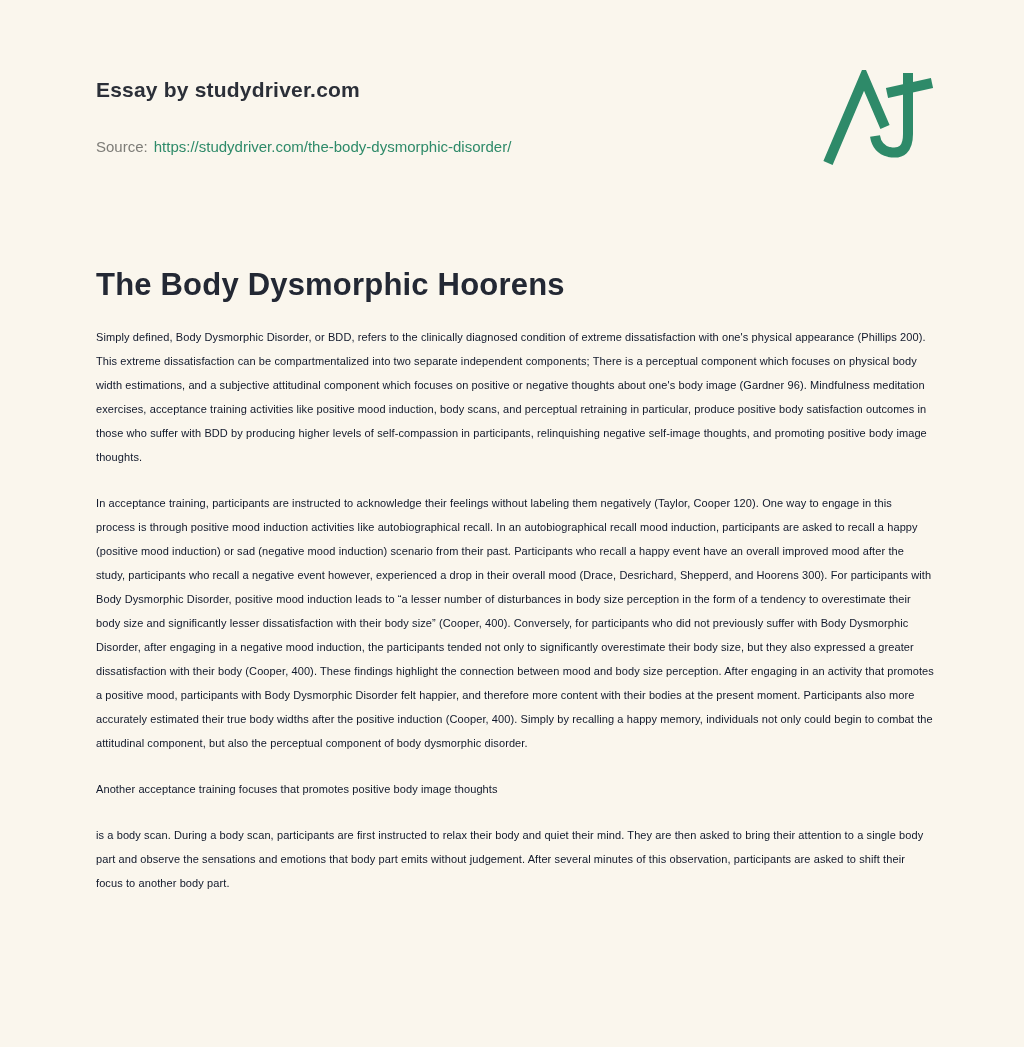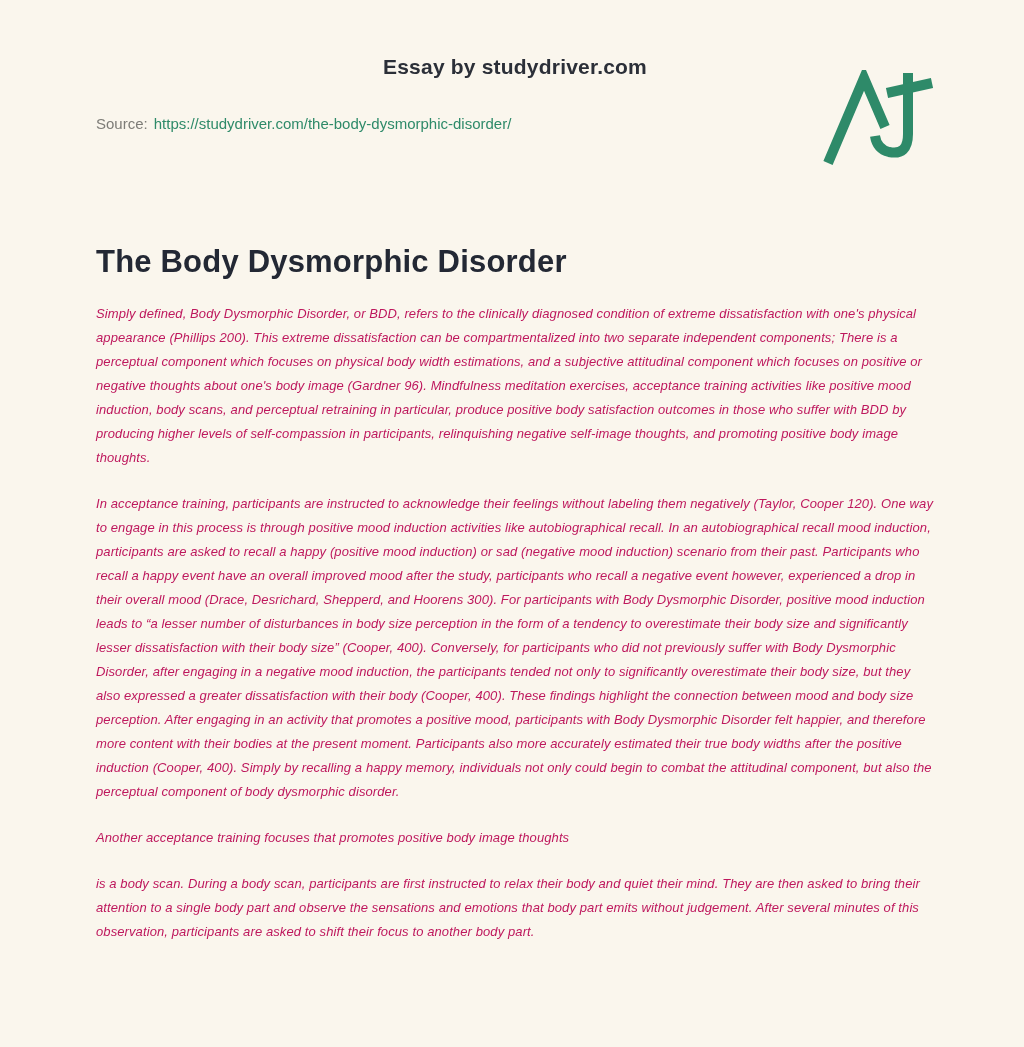--- a/index.html
+++ b/index.html
@@ -11,26 +11,25 @@
     overflow: hidden;
     font-family: "Liberation Sans", "DejaVu Sans", sans-serif;
   }
   .page {
     position: relative;
     width: 1024px;
     height: 1047px;
     padding: 0 90px 0 96px;
   }
   .byline {
-    padding-top: 55px;
+    padding-top: 78px;
     font-size: 21px;
     font-weight: 700;
     letter-spacing: 0.2px;
     color: #2B2F38;
-    text-align: center;
   }
   .source-line {
     margin-top: 36px;
     font-size: 15px;
     color: #7D7C77;
   }
   .source-label { margin-right: 6px; }
   .source-url {
     color: #2E8A69;
     text-decoration: none;
@@ -47,25 +46,24 @@
   h1.title {
     margin: 112px 0 0 0;
     font-size: 31px;
     font-weight: 600;
     letter-spacing: 0.2px;
     color: #232834;
   }
   .para {
     margin: 22px 0 0 0;
     max-width: 840px;
-    font-size: 13px;
+    font-size: 11px;
     line-height: 24px;
     letter-spacing: 0.1px;
-    color: #be185d;
-    font-style: italic;
+    color: #0f172a;
   }
   .para + .para { }
 </style>
 </head>
 <body>
 
 <div class="page">
 
   <div class="byline">Essay by studydriver.com</div>
 
@@ -79,20 +77,20 @@
 
         <path d="M6 93 L42 8 L63 57"></path>
 
         <path d="M86 3 L86 64 Q86 86 67 82 Q55 79 53 66"></path>
 
         <path d="M65 23 L110 13"></path>
       </g>
     </svg>
   </div>
 
-  <h1 class="title">The Body Dysmorphic Disorder</h1>
+  <h1 class="title">The Body Dysmorphic Hoorens</h1>
 
   <p class="para">Simply defined, Body Dysmorphic Disorder, or BDD, refers to the clinically diagnosed condition of extreme dissatisfaction with one's physical appearance (Phillips 200). This extreme dissatisfaction can be compartmentalized into two separate independent components; There is a perceptual component which focuses on physical body width estimations, and a subjective attitudinal component which focuses on positive or negative thoughts about one's body image (Gardner 96). Mindfulness meditation exercises, acceptance training activities like positive mood induction, body scans, and perceptual retraining in particular, produce positive body satisfaction outcomes in those who suffer with BDD by producing higher levels of self-compassion in participants, relinquishing negative self-image thoughts, and promoting positive body image thoughts.</p>
   <p class="para">In acceptance training, participants are instructed to acknowledge their feelings without labeling them negatively (Taylor, Cooper 120). One way to engage in this process is through positive mood induction activities like autobiographical recall. In an autobiographical recall mood induction, participants are asked to recall a happy (positive mood induction) or sad (negative mood induction) scenario from their past. Participants who recall a happy event have an overall improved mood after the study, participants who recall a negative event however, experienced a drop in their overall mood (Drace, Desrichard, Shepperd, and Hoorens 300). For participants with Body Dysmorphic Disorder, positive mood induction leads to “a lesser number of disturbances in body size perception in the form of a tendency to overestimate their body size and significantly lesser dissatisfaction with their body size” (Cooper, 400). Conversely, for participants who did not previously suffer with Body Dysmorphic Disorder, after engaging in a negative mood induction, the participants tended not only to significantly overestimate their body size, but they also expressed a greater dissatisfaction with their body (Cooper, 400). These findings highlight the connection between mood and body size perception. After engaging in an activity that promotes a positive mood, participants with Body Dysmorphic Disorder felt happier, and therefore more content with their bodies at the present moment. Participants also more accurately estimated their true body widths after the positive induction (Cooper, 400). Simply by recalling a happy memory, individuals not only could begin to combat the attitudinal component, but also the perceptual component of body dysmorphic disorder.</p>
   <p class="para">Another acceptance training focuses that promotes positive body image thoughts</p>
   <p class="para">is a body scan. During a body scan, participants are first instructed to relax their body and quiet their mind. They are then asked to bring their attention to a single body part and observe the sensations and emotions that body part emits without judgement. After several minutes of this observation, participants are asked to shift their focus to another body part.</p>
 
 </div>
 
 </body></html>

